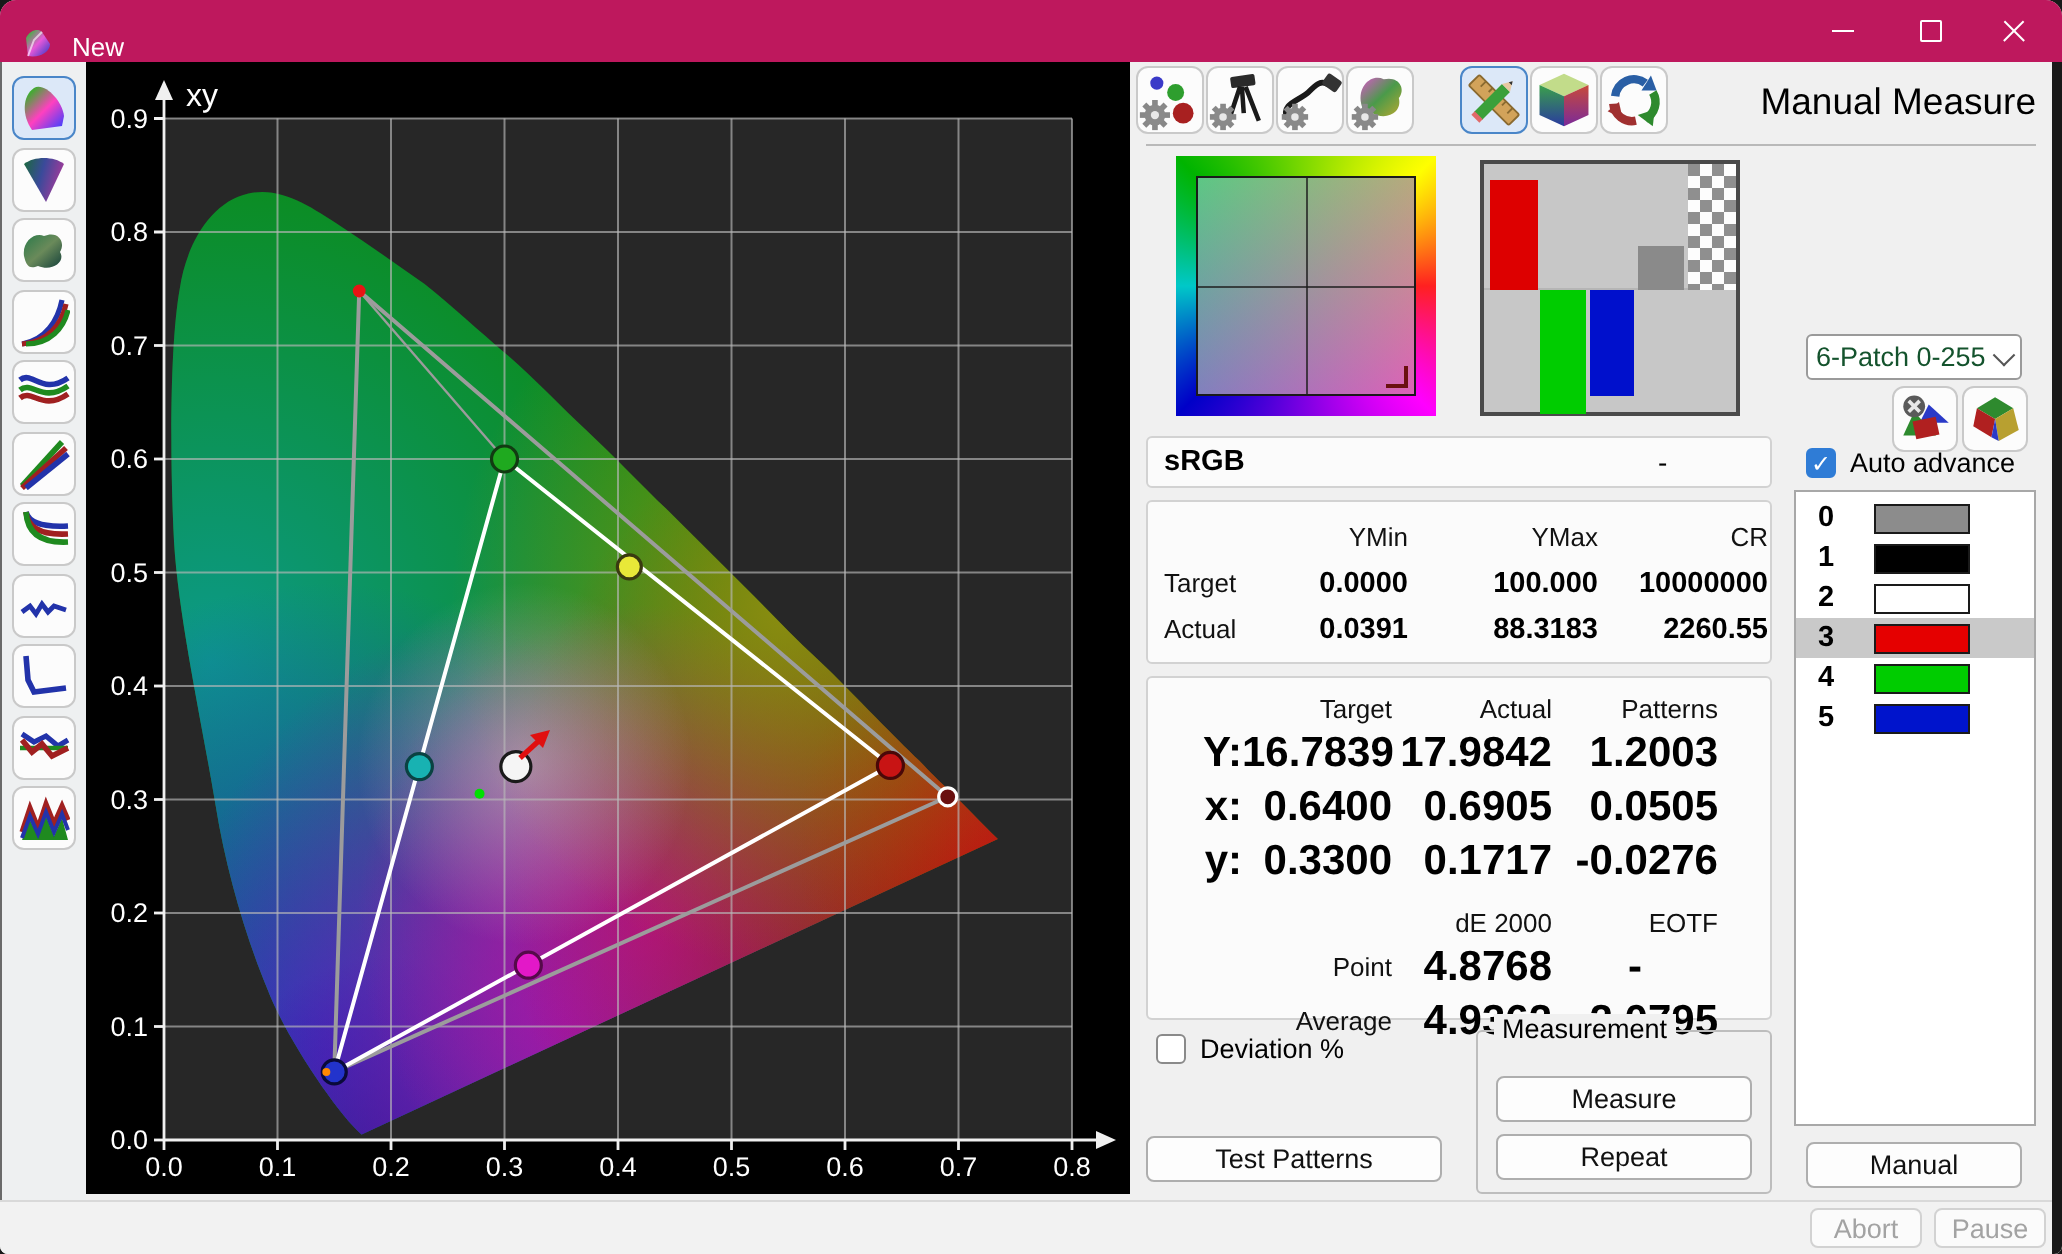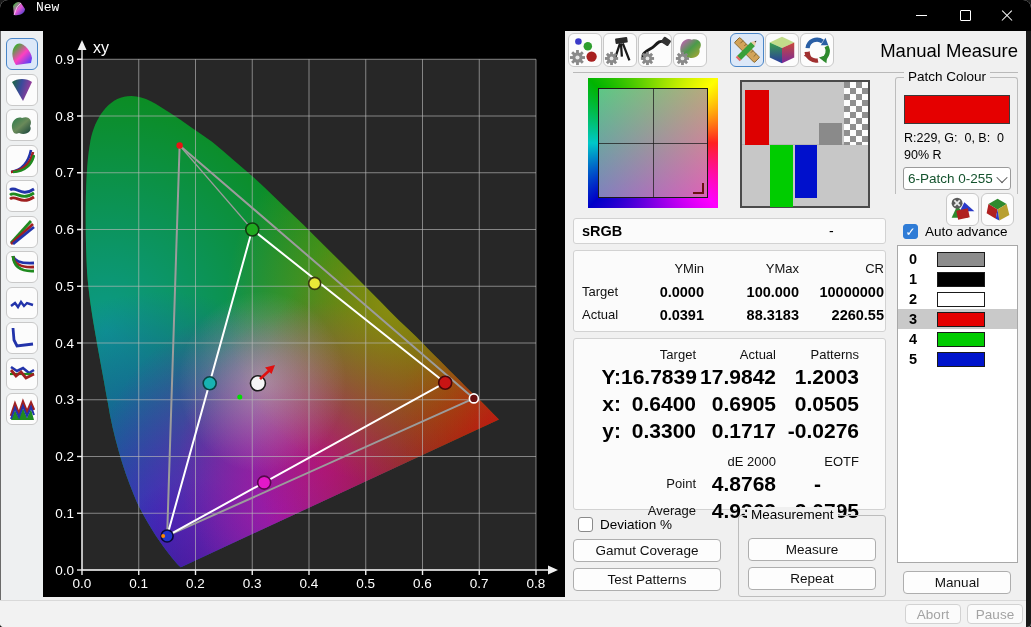--- a/index.html
+++ b/index.html
@@ -1,19 +1,19 @@
 <!DOCTYPE html>
 <html><head>
 <meta charset="utf-8">
 <style>
   html,body{margin:0;padding:0;background:#191919;}
   body{width:1031px;height:627px;position:relative;font-family:"Liberation Sans",sans-serif;overflow:hidden;}
   .window{position:absolute;inset:0;border-radius:8px 8px 4px 4px;overflow:hidden;background:#f0f0f0;}
   
-  .titlebar{position:absolute;top:0;left:0;right:0;height:31px;background:#000000;display:flex;align-items:flex-start;font-family:Liberation Mono, monospace;}
+  .titlebar{position:absolute;top:0;left:0;right:0;height:31px;background:#be185d;display:flex;align-items:flex-end;}
   .titlebar .appicon{margin-left:10px;width:18px;height:18px;}
   .titlebar .title{color:#fff;font-size:13px;margin-left:8px;}
   .wctl{position:absolute;top:0;height:31px;width:44px;display:flex;align-items:center;justify-content:center;}
   .wctl-min{right:88px;} .wctl-max{right:44px;} .wctl-close{right:2px;}
   .glyph-min{width:11px;height:1.4px;background:#fff;}
   .glyph-max{width:9px;height:9px;border:1.2px solid #fff;border-radius:1px;}
   .glyph-close{position:relative;width:12px;height:12px;}
   .glyph-close::before,.glyph-close::after{content:"";position:absolute;left:-1px;top:5px;width:14px;height:1.4px;background:#fff;}
   .glyph-close::before{transform:rotate(45deg);} .glyph-close::after{transform:rotate(-45deg);}
   
@@ -556,35 +556,28 @@
         <div class="slab">Average</div>
         <div class="val">4.9362</div>
         <div class="val">2.0795</div>
       </div>
     </div>
 
     <div class="cbrow" style="left:13px;top:486px;">
       <span class="cb"></span>
       <span>Deviation %</span>
     </div>
-    <div class="btn" style="left:8px;top:508px;width:148px;height:23px;">Gamut Coverage</div>
     <div class="btn" style="left:8px;top:537px;width:148px;height:23px;">Test Patterns</div>
 
     <div class="fieldset" style="left:173px;top:484px;width:148px;height:82px;">
       <span class="legend">Measurement</span>
       <div class="btn" style="left:9px;top:22px;width:128px;height:23px;">Measure</div>
       <div class="btn" style="left:9px;top:51px;width:128px;height:23px;">Repeat</div>
     </div>
 
-    <div class="fieldset" style="left:330px;top:46px;width:123px;height:117px;border-bottom:none;border-radius:3px 3px 0 0;">
-      <span class="legend">Patch Colour</span>
-      <div class="pswatch-big" style="background: rgb(229, 0, 0);"></div>
-      <div class="ptext" style="top:53px;">R:229, G:  0, B:  0</div>
-      <div class="ptext" style="top:70px;">90% R</div>
-    </div>
     <div class="select" style="left:338px;top:136px;width:108px;height:23px;">
       <span>6-Patch 0-255</span>
       <span class="chev"></span>
     </div>
     <div class="tbtn" style="left:381px;top:162px;width:33px;height:33px;">
       <svg width="30" height="30" viewBox="0 0 33 33">
         <polygon points="18,8 29,18 13,18" fill="#2a3ac8"></polygon>
         <polygon points="10,12 22,25 4,25" fill="#2e8a2e"></polygon>
         <rect x="10" y="16" width="13" height="10" fill="#b02020" transform="rotate(-12 16 21)"></rect>
         <circle cx="10" cy="9" r="6" fill="#5a5a5a"></circle>

